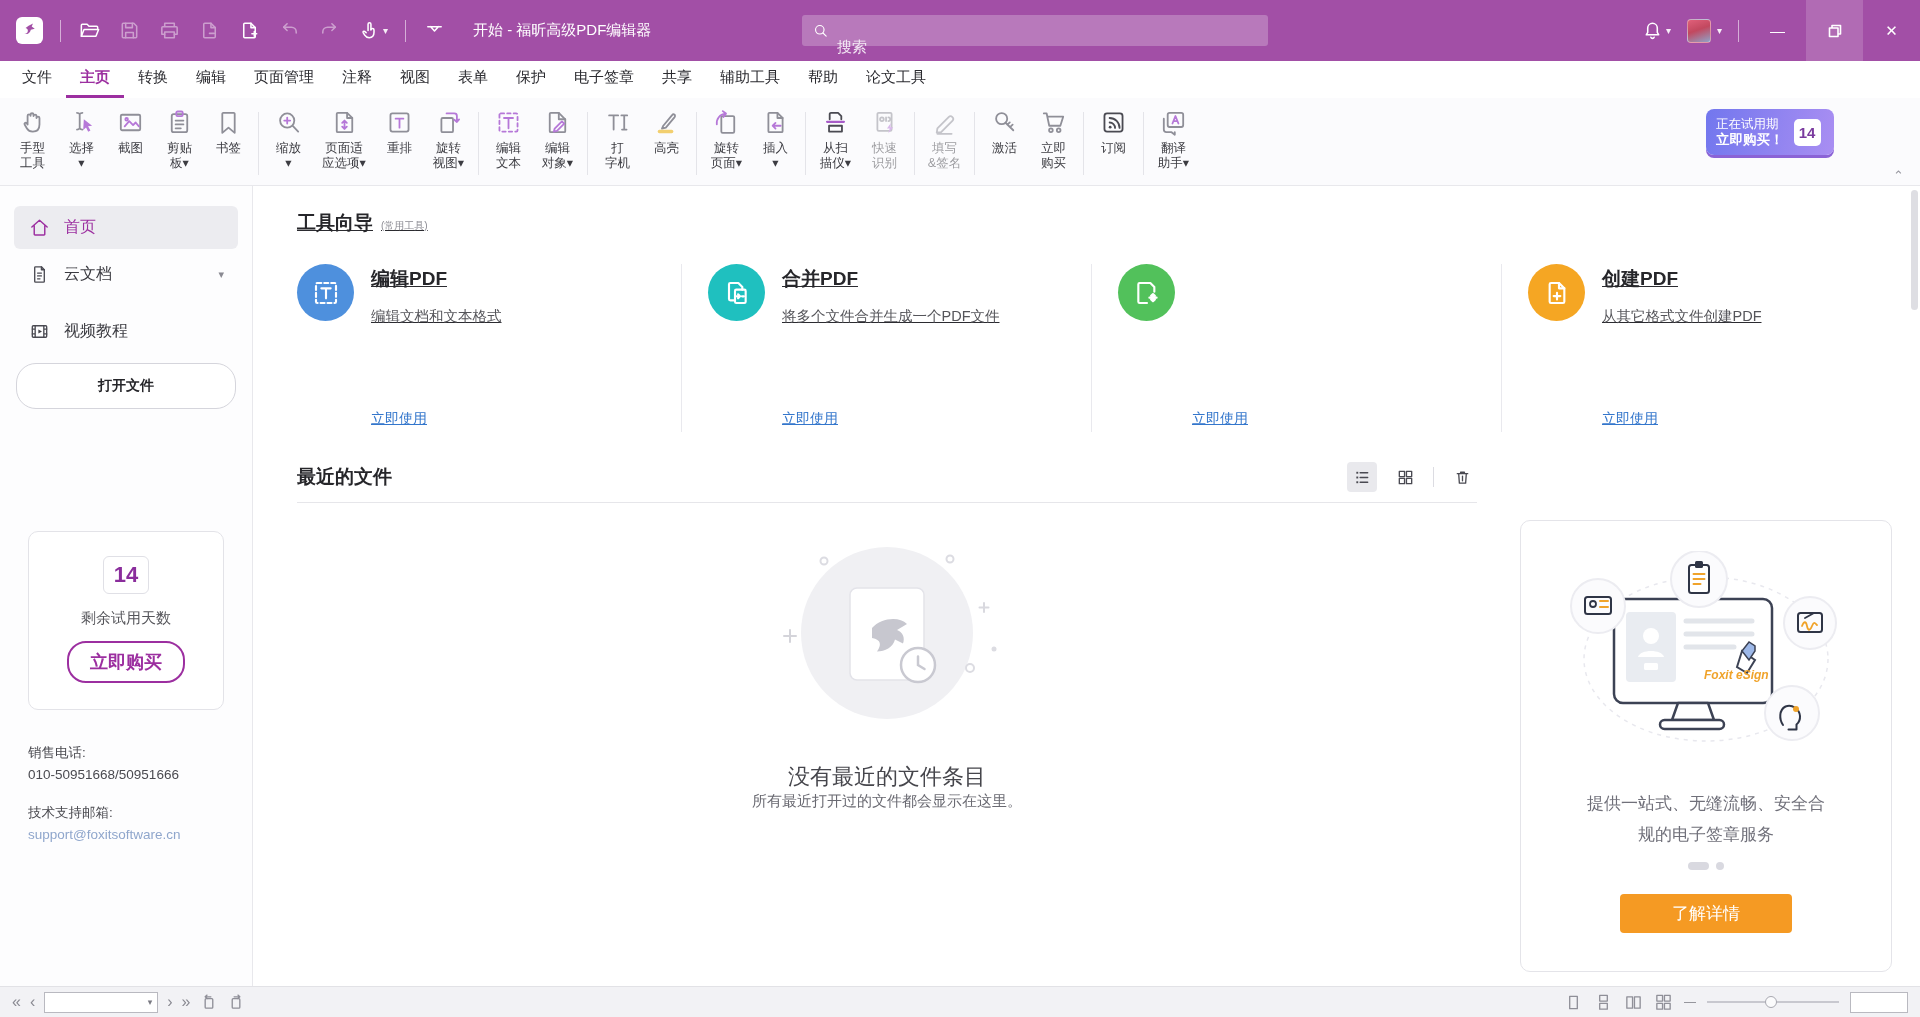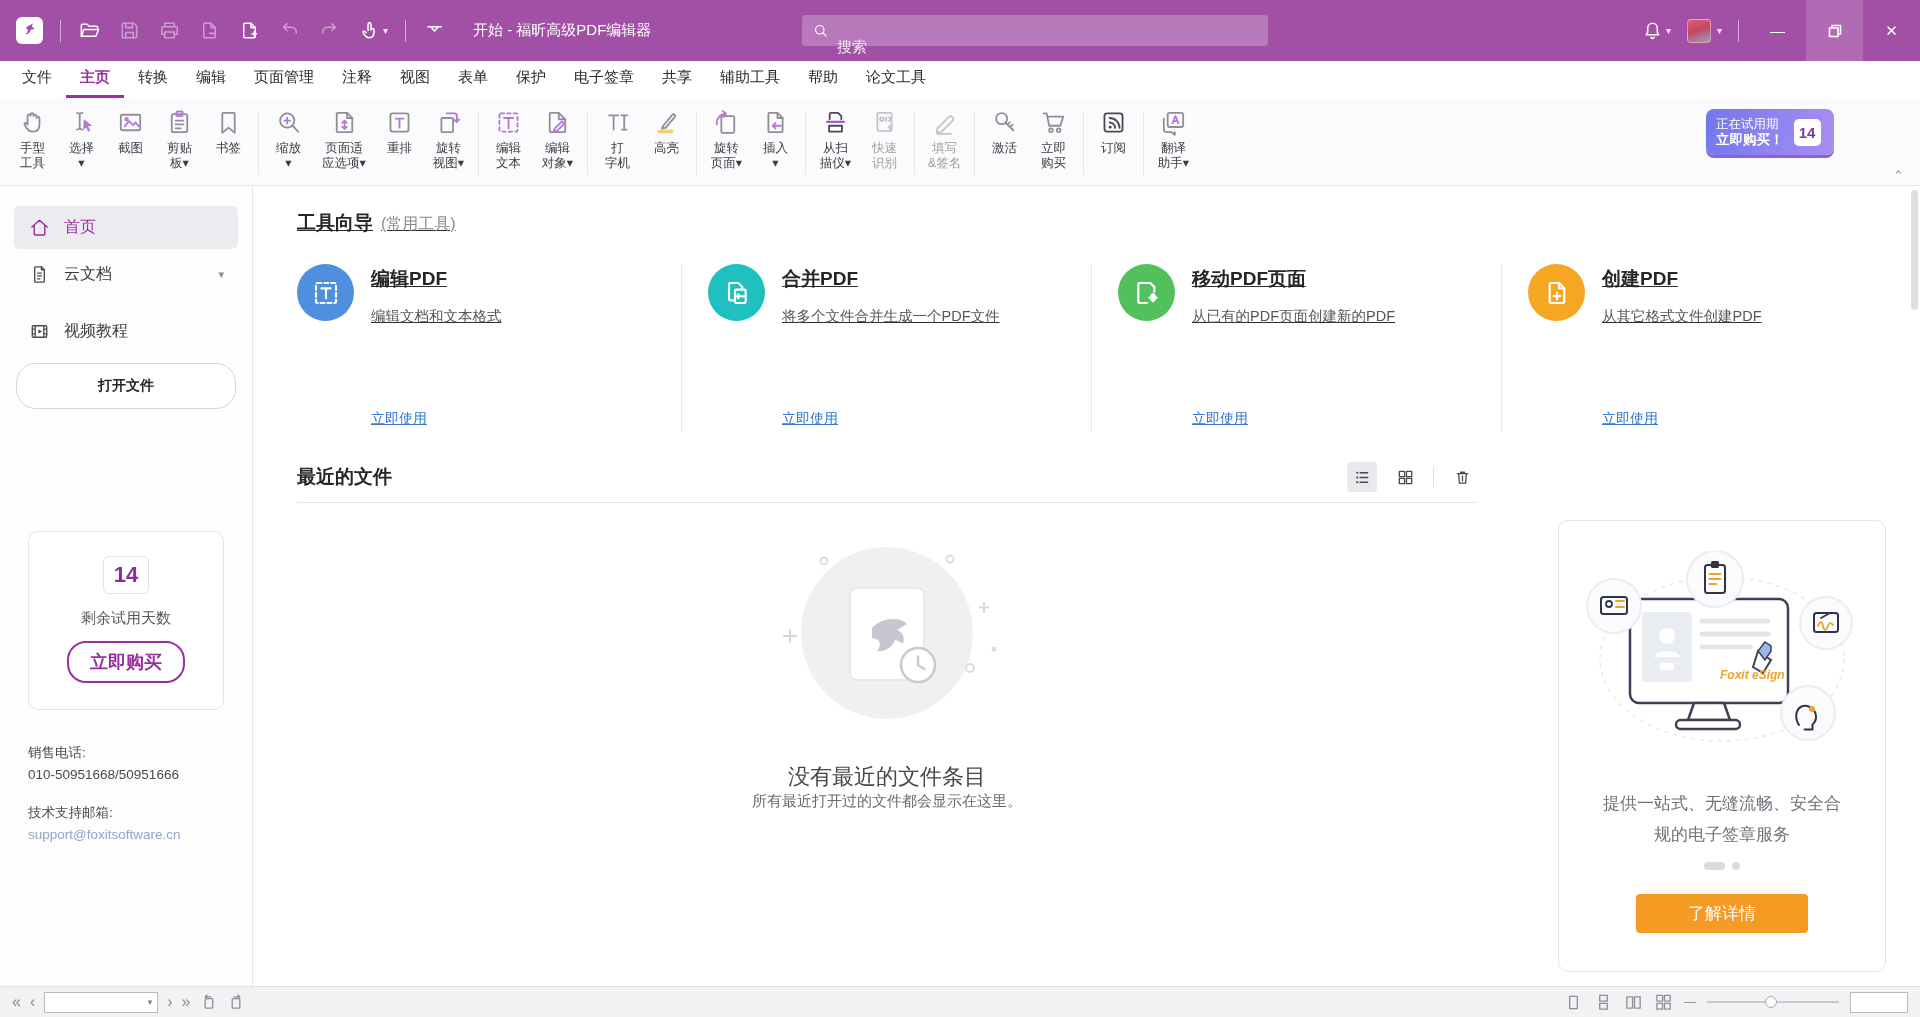--- a/index.html
+++ b/index.html
@@ -70,21 +70,21 @@
   .trial-card .buy { display:inline-block; margin-top:13px; padding:7px 21px; border:2px solid #9c2fa0; border-radius:19px; color:#9c2fa0; font-size:18px; font-weight:bold; }
   .contact { margin:32px 0 0 28px; font-size:13.5px; color:#4a4a50; line-height:22px; }
   .contact .email { color:#8fa6cc; }
   .contact .grp2 { margin-top:16px; }
 
   
   .main { flex:1; position:relative; min-width:0; }
   .tools { padding:24px 0 0 44px;text-decoration:underline; }
   .sec-head { display:flex; align-items:baseline; gap:8px; }
   .sec-title { font-size:19px; font-weight:800; color:#26262a; }
-  .sec-sub { font-size:16px; color:#8a8a92; }
+  .sec-sub { font-size:10px; color:#8a8a92; }
   .cards { display:flex; margin-top:28px; }
   .card { width:384px; position:relative; height:168px; display:flex; padding-right:18px; }
   .card + .card { border-left:1px solid #e9e9ee; padding-left:26px; width:410px; }
   .cicon { width:57px; height:57px; border-radius:50%; display:flex; align-items:center; justify-content:center; flex:0 0 auto; }
   .cicon svg { width:32px; height:32px; }
   .cbody { margin-left:17px; padding-top:2px; }
   .ctitle { font-size:19px; font-weight:600; color:#26262a; }
   .cdesc { margin-top:15px; font-size:14.5px; color:#55555a; }
   .clink { position:absolute; bottom:4px; left:74px; font-size:14px; color:#3376cc; text-decoration:underline; }
   .card + .card .clink { left:100px; }
@@ -95,21 +95,21 @@
   .rtool { width:30px; height:30px; border-radius:4px; display:flex; align-items:center; justify-content:center; }
   .rtool.sel { background:#e9e9ed; }
   .rtool svg { width:19px; height:19px; }
   .rtsep { width:1px; height:20px; background:#dcdce2; }
   .recent-rule { margin-top:10px; border-bottom:1px solid #e6e6ea; }
   .empty { text-align:center; padding-top:30px; }
   .empty-illus { display:inline-block; }
   .empty-title { margin-top:20px; font-size:22px; color:#46464c; }
   .empty-desc { margin-top:0; font-size:15px; color:#6a6a72; }
 
-  .esign { position:absolute; right:34px; top:334px; width:328px; height:452px; border:1px solid #e4e4e9; border-radius:10px; background:#fff; display:flex; flex-direction:column; align-items:center; }
+  .esign { position:absolute; right:28px; top:334px; width:372px; height:452px; border:1px solid #e4e4e9; border-radius:10px; background:#fff; display:flex; flex-direction:column; align-items:center; }
   .esign-illus { margin-top:30px; }
   .esign-text { margin-top:22px; text-align:center; font-size:17px; line-height:31px; color:#70707a; }
   .dots { margin-top:12px; display:flex; align-items:center; gap:7px; }
   .dot-active { width:21px; height:8px; border-radius:4px; background:#d9d9e0; }
   .dot { width:8px; height:8px; border-radius:50%; background:#d9d9e0; }
   .esign-btn { margin-top:24px; width:172px; height:39px; background:#f59a23; border-radius:4px; color:#fff; font-size:17px; display:flex; align-items:center; justify-content:center; }
 
   
   .statusbar { height:31px; flex:0 0 auto; background:#f2f2f5; border-top:1px solid #e2e2e6; display:flex; align-items:center; padding:0 12px; gap:9px; color:#85858e; }
   .sb-g { font-size:16px; line-height:1; color:#8a8a92; }
@@ -518,24 +518,20 @@
               <div class="cdesc">将多个文件合并生成一个PDF文件</div>
             </div>
             <a class="clink">立即使用</a>
           </div>
           <div class="card">
             <div class="cicon" style="background:#52c15b;">
               <svg viewBox="0 0 24 24">
                   <path class="wt" d="M12 19.5H6.5a1 1 0 01-1-1v-13a1 1 0 011-1h8l3 3V11"></path>
                   <path class="wt" d="M16.5 12.8v5.4M13.8 15.5h5.4M15.1 14.1l1.4-1.3 1.4 1.3M15.1 16.9l1.4 1.3 1.4-1.3"></path>
                 </svg>
-            </div>
-            <div class="cbody">
-              <div class="ctitle">移动PDF页面</div>
-              <div class="cdesc">从已有的PDF页面创建新的PDF</div>
             </div>
             <a class="clink">立即使用</a>
           </div>
           <div class="card">
             <div class="cicon" style="background:#f5a623;">
               <svg viewBox="0 0 24 24">
                   <path class="wt" d="M13.5 4.5H7.5a1 1 0 00-1 1v13a1 1 0 001 1h9a1 1 0 001-1V8.5z"></path>
                   <path class="wt" d="M13.5 4.5v4h4M12 11.8v5M9.5 14.3h5"></path>
                 </svg>
             </div>

